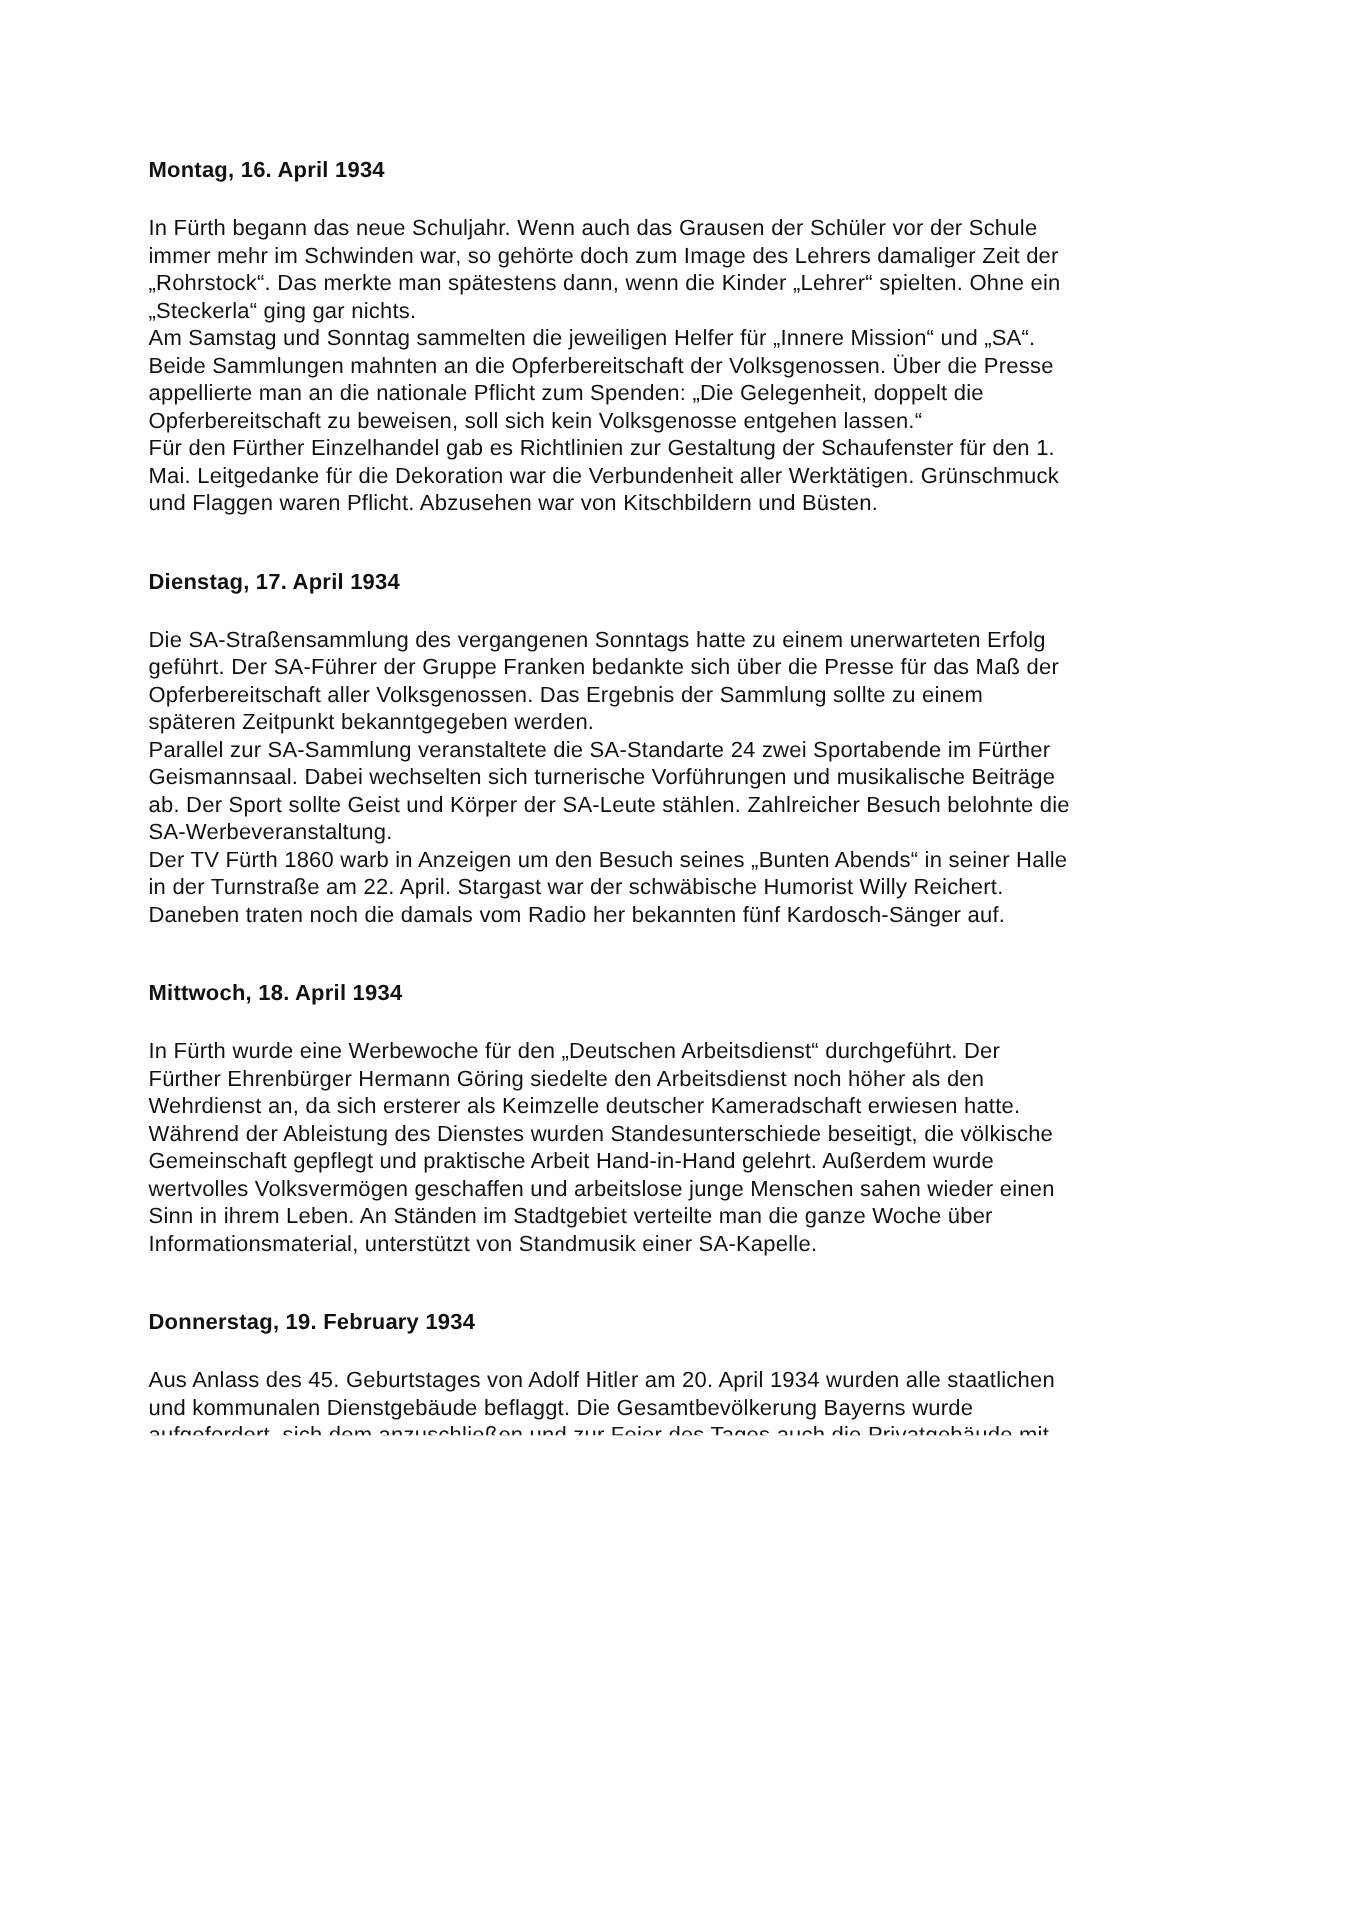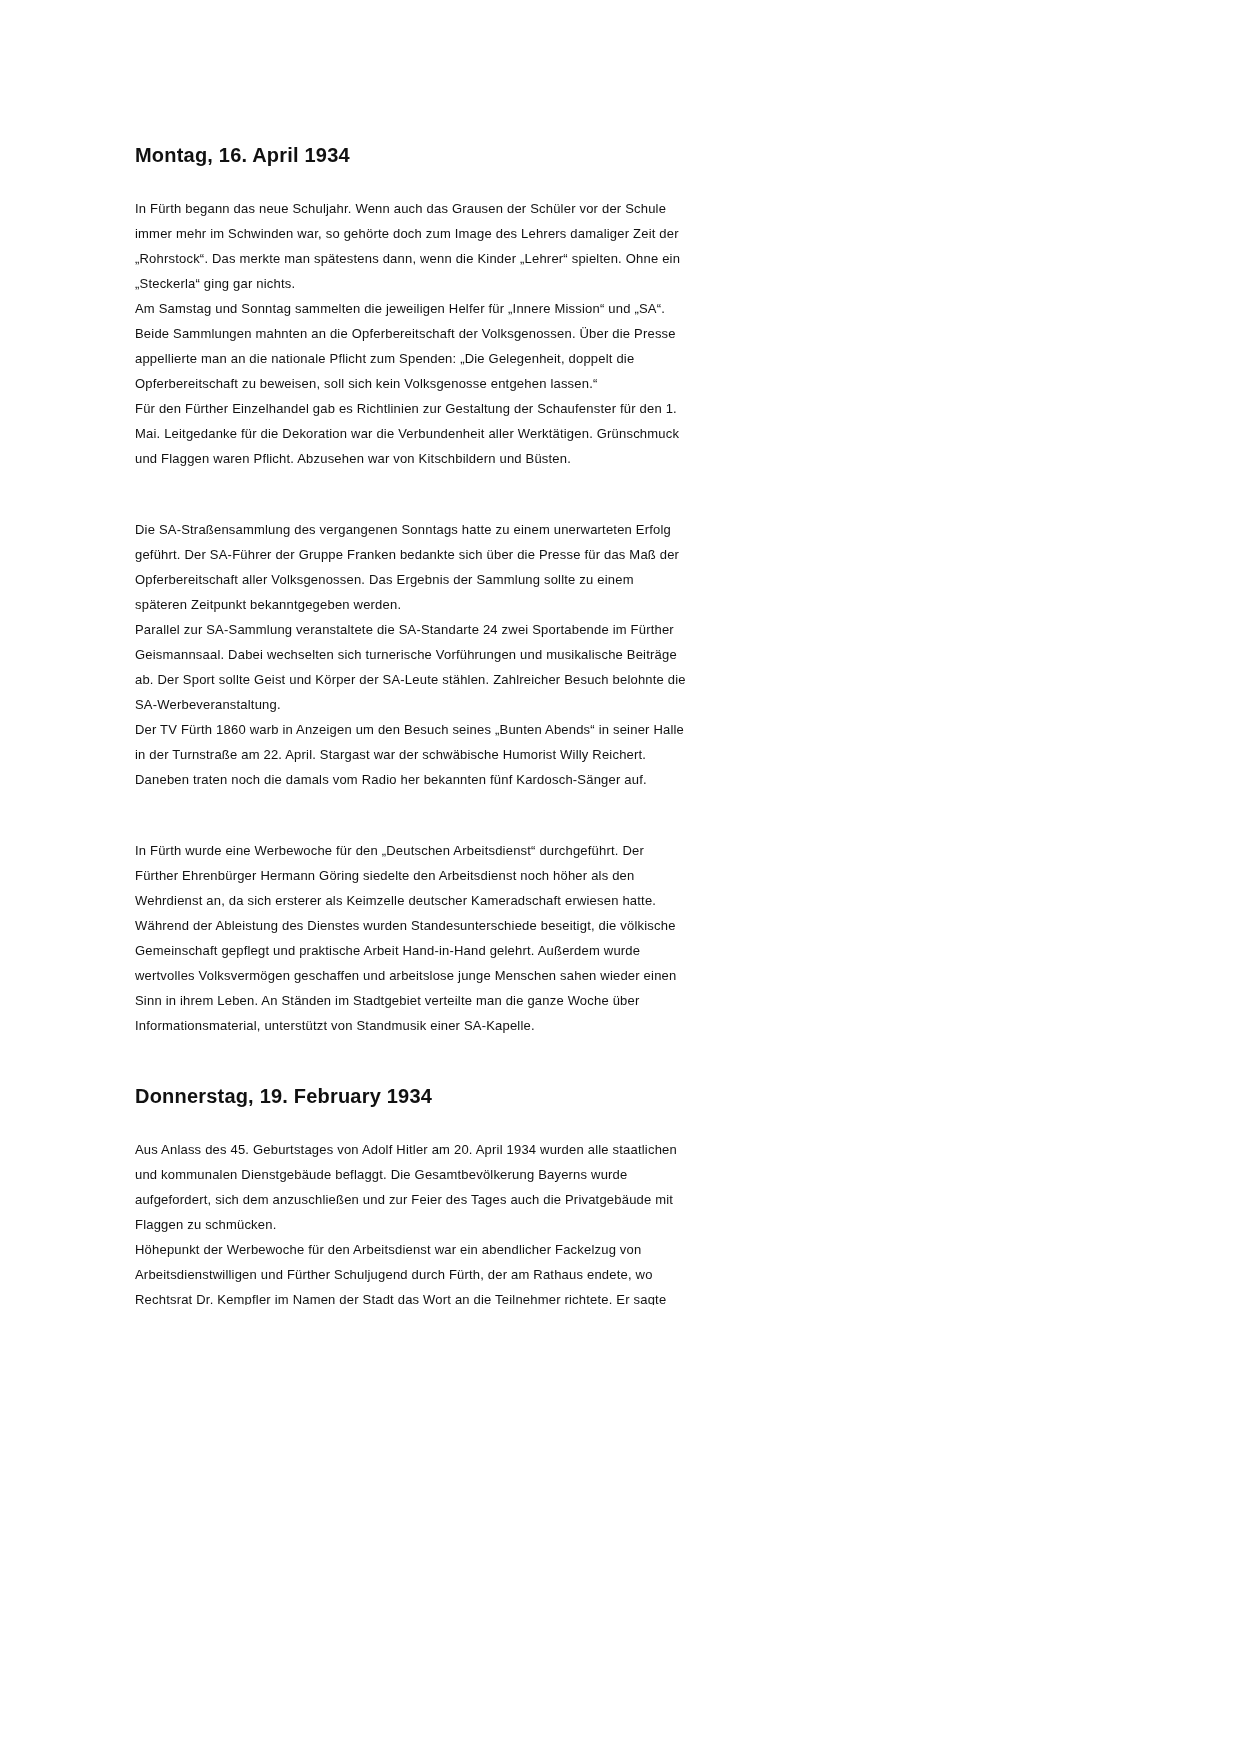--- a/index.html
+++ b/index.html
@@ -26,21 +26,21 @@
   .doc-section h2 {
     margin: 0 0 28px 0;
     font-size: 20px;
     line-height: 25px;
     font-weight: bold;
     letter-spacing: 0.2px;
     color: #111111;
   }
   .doc-section p.body-text {
     margin: 0;
-    font-size: 13px;
+    font-size: 20px;
     line-height: 25px;
     letter-spacing: 0.2px;
     white-space: pre-line;
     color: #111111;
   }
 </style>
 </head>
 <body>
 
 <div class="page">
@@ -54,34 +54,36 @@
 Am Samstag und Sonntag sammelten die jeweiligen Helfer für „Innere Mission“ und „SA“.
 Beide Sammlungen mahnten an die Opferbereitschaft der Volksgenossen. Über die Presse
 appellierte man an die nationale Pflicht zum Spenden: „Die Gelegenheit, doppelt die
 Opferbereitschaft zu beweisen, soll sich kein Volksgenosse entgehen lassen.“
 Für den Fürther Einzelhandel gab es Richtlinien zur Gestaltung der Schaufenster für den 1.
 Mai. Leitgedanke für die Dekoration war die Verbundenheit aller Werktätigen. Grünschmuck
 und Flaggen waren Pflicht. Abzusehen war von Kitschbildern und Büsten.</p>
   </section>
 
   <section class="doc-section">
+    <h2>Dienstag, 17. April 1934</h2>
     <p class="body-text">Die SA-Straßensammlung des vergangenen Sonntags hatte zu einem unerwarteten Erfolg
 geführt. Der SA-Führer der Gruppe Franken bedankte sich über die Presse für das Maß der
 Opferbereitschaft aller Volksgenossen. Das Ergebnis der Sammlung sollte zu einem
 späteren Zeitpunkt bekanntgegeben werden.
 Parallel zur SA-Sammlung veranstaltete die SA-Standarte 24 zwei Sportabende im Fürther
 Geismannsaal. Dabei wechselten sich turnerische Vorführungen und musikalische Beiträge
 ab. Der Sport sollte Geist und Körper der SA-Leute stählen. Zahlreicher Besuch belohnte die
 SA-Werbeveranstaltung.
 Der TV Fürth 1860 warb in Anzeigen um den Besuch seines „Bunten Abends“ in seiner Halle
 in der Turnstraße am 22. April. Stargast war der schwäbische Humorist Willy Reichert.
 Daneben traten noch die damals vom Radio her bekannten fünf Kardosch-Sänger auf.</p>
   </section>
 
   <section class="doc-section">
+    <h2>Mittwoch, 18. April 1934</h2>
     <p class="body-text">In Fürth wurde eine Werbewoche für den „Deutschen Arbeitsdienst“ durchgeführt. Der
 Fürther Ehrenbürger Hermann Göring siedelte den Arbeitsdienst noch höher als den
 Wehrdienst an, da sich ersterer als Keimzelle deutscher Kameradschaft erwiesen hatte.
 Während der Ableistung des Dienstes wurden Standesunterschiede beseitigt, die völkische
 Gemeinschaft gepflegt und praktische Arbeit Hand-in-Hand gelehrt. Außerdem wurde
 wertvolles Volksvermögen geschaffen und arbeitslose junge Menschen sahen wieder einen
 Sinn in ihrem Leben. An Ständen im Stadtgebiet verteilte man die ganze Woche über
 Informationsmaterial, unterstützt von Standmusik einer SA-Kapelle.</p>
   </section>
 

